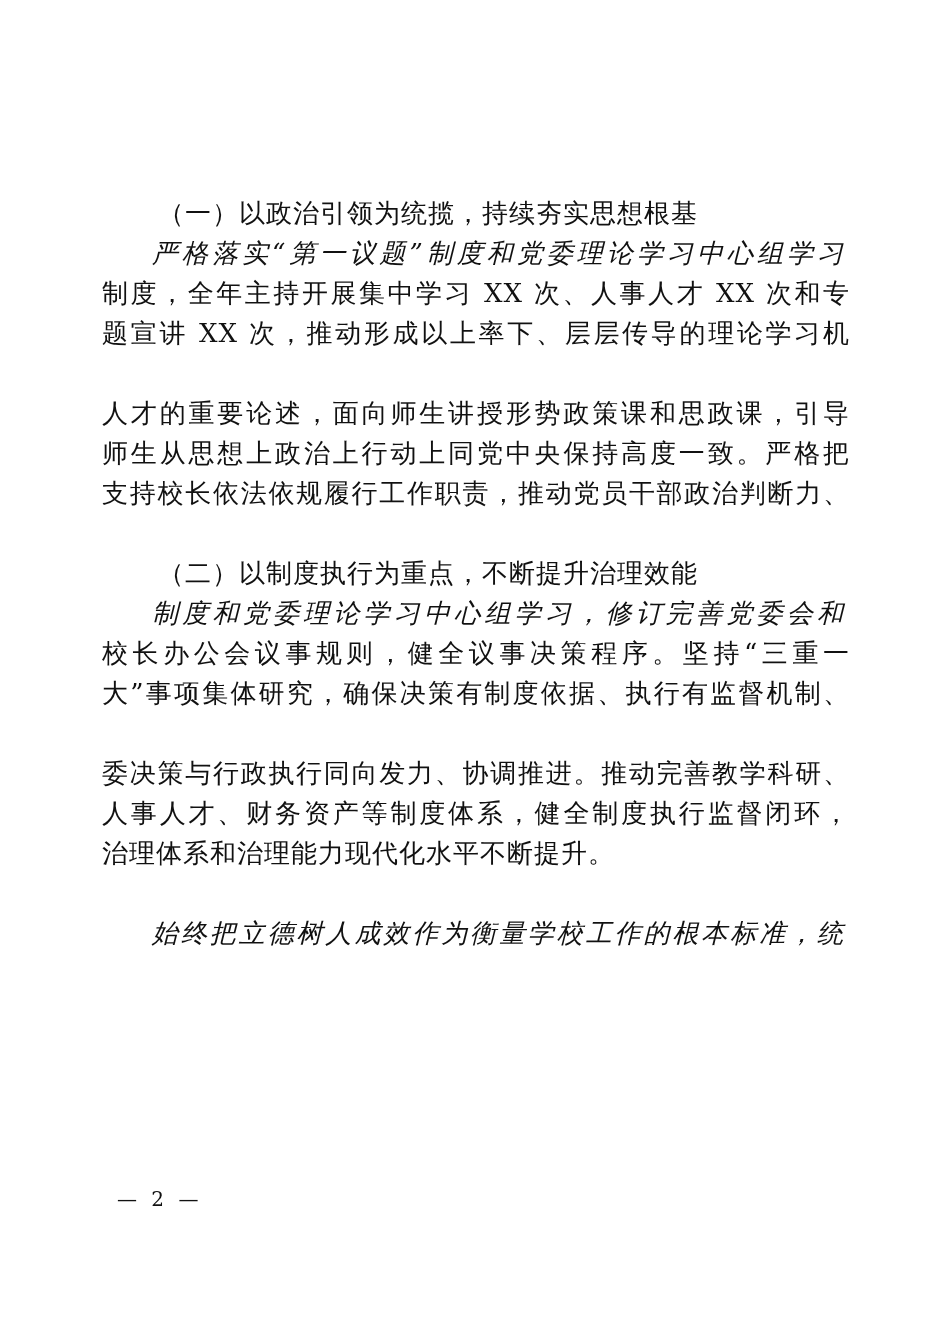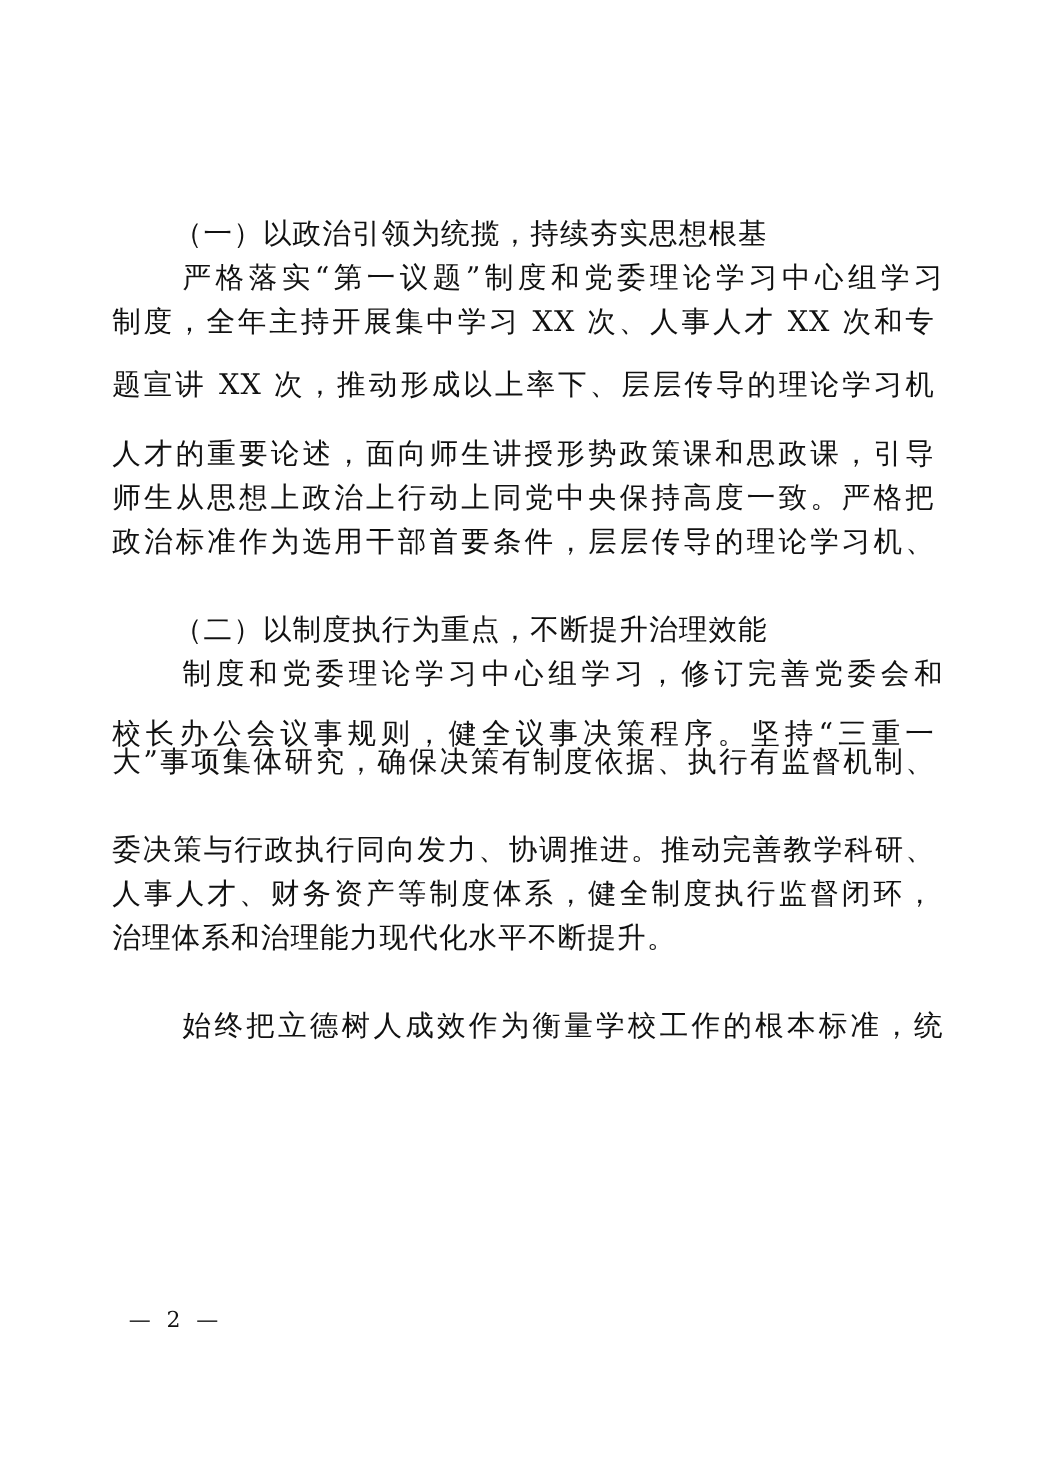--- a/index.html
+++ b/index.html
@@ -3,40 +3,40 @@
 <meta charset="utf-8">
 <style>
   html, body { margin: 0; padding: 0; background: #ffffff; }
   body { width: 950px; height: 1344px; position: relative; overflow: hidden;
          font-family: "DejaVu Serif", "Liberation Serif", serif; color: #111111; }
   .page { position: absolute; left: 0; top: 0; width: 950px; height: 1344px; background: #fff; padding-left: 40px; }
   .line { position: absolute; left: 102px; width: 748px; font-size: 26px; line-height: 40px;
           height: 40px; white-space: nowrap; text-align: justify; text-align-last: justify; letter-spacing: 1px; }
   .line.last { text-align-last: left; }
   .line.heading { left: 158px; width: auto; text-align-last: left; }
-  .line.first { left: 166px; width: 692px; }
+  .line.first { left: 152px; width: 692px; font-style: italic; }
   .page-number { position: absolute; left: 117px; top: 1185px; font-size: 20px; line-height: 28px;
                  letter-spacing: 4px; white-space: nowrap; }
 </style>
 </head>
 <body>
 
 <div class="page">
 
   <div class="line heading" style="top:193px">（一）以政治引领为统揽，持续夯实思想根基</div>
   <div class="line first" style="top:233px">严格落实“第一议题”制度和党委理论学习中心组学习</div>
   <div class="line" style="top:273px">制度，全年主持开展集中学习 XX 次、人事人才 XX 次和专</div>
-  <div class="line" style="top:330px">题宣讲 XX 次，推动形成以上率下、层层传导的理论学习机</div>
+  <div class="line" style="top:313px">题宣讲 XX 次，推动形成以上率下、层层传导的理论学习机</div>
   <div class="line" style="top:393px">人才的重要论述，面向师生讲授形势政策课和思政课，引导</div>
   <div class="line" style="top:433px">师生从思想上政治上行动上同党中央保持高度一致。严格把</div>
-  <div class="line" style="top:473px">政治标准作为选用干部首要条件，层层传导的理论学习机、</div>
+  <div class="line" style="top:473px">支持校长依法依规履行工作职责，推动党员干部政治判断力、</div>
 
   <div class="line heading" style="top:553px">（二）以制度执行为重点，不断提升治理效能</div>
   <div class="line first" style="top:593px">制度和党委理论学习中心组学习，修订完善党委会和</div>
-  <div class="line" style="top:647px">校长办公会议事规则，健全议事决策程序。坚持“三重一</div>
+  <div class="line" style="top:633px">校长办公会议事规则，健全议事决策程序。坚持“三重一</div>
   <div class="line" style="top:673px">大”事项集体研究，确保决策有制度依据、执行有监督机制、</div>
   <div class="line" style="top:753px">委决策与行政执行同向发力、协调推进。推动完善教学科研、</div>
   <div class="line" style="top:793px">人事人才、财务资产等制度体系，健全制度执行监督闭环，</div>
   <div class="line last" style="top:833px">治理体系和治理能力现代化水平不断提升。</div>
 
   <div class="line first" style="top:913px">始终把立德树人成效作为衡量学校工作的根本标准，统</div>
 
   <div class="page-number">— 2 —</div>
 </div>
 

